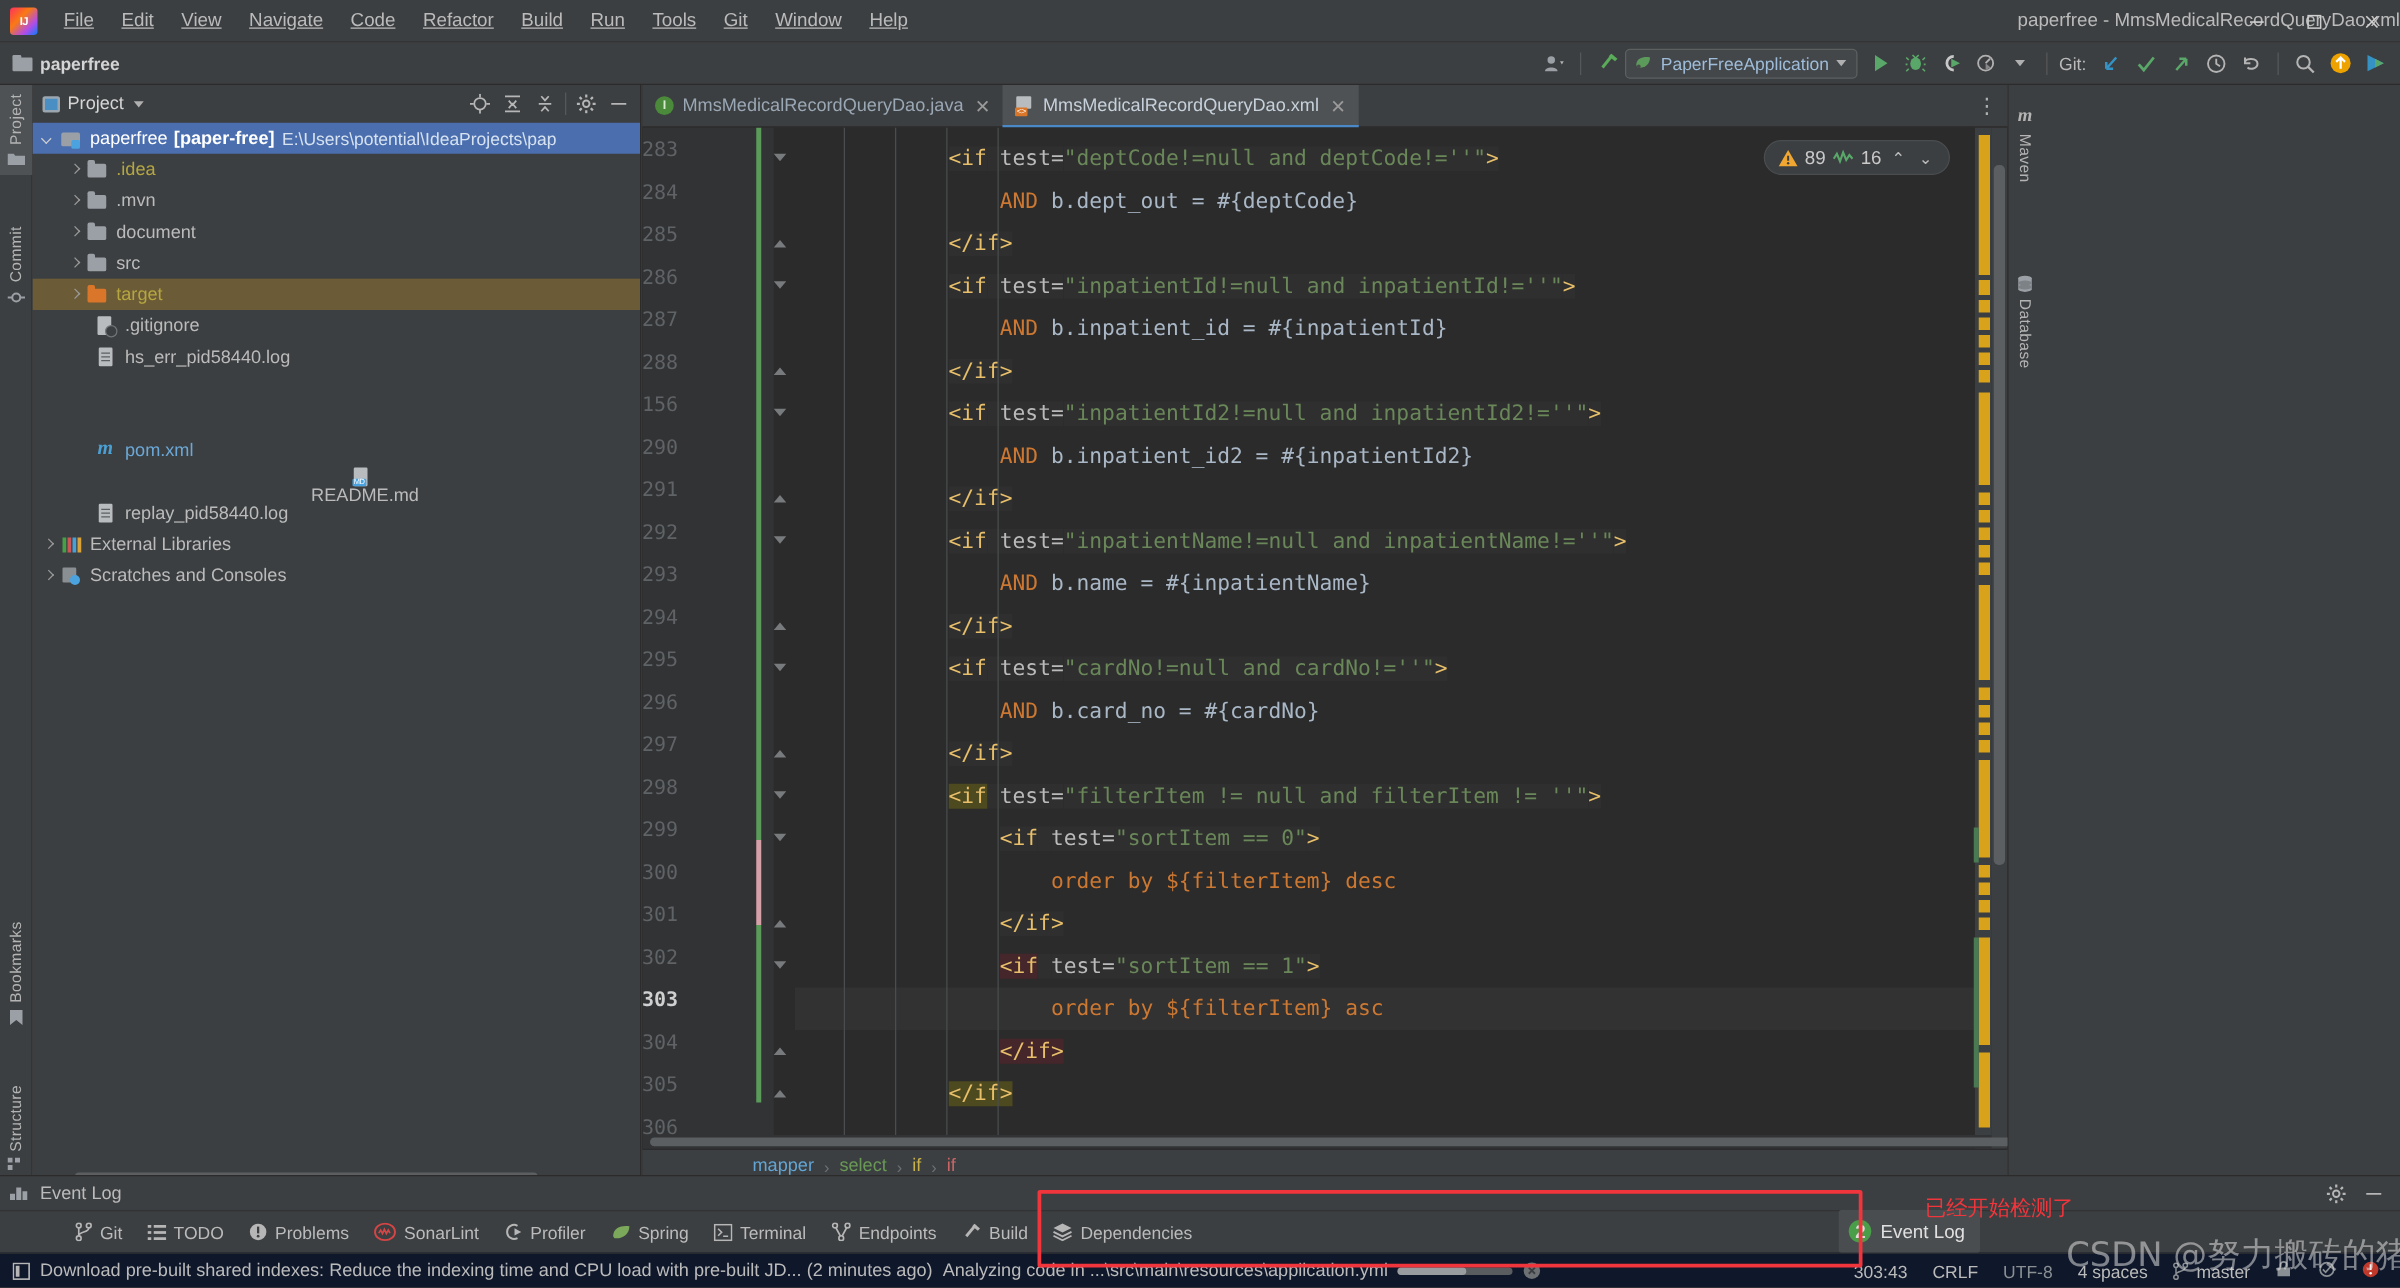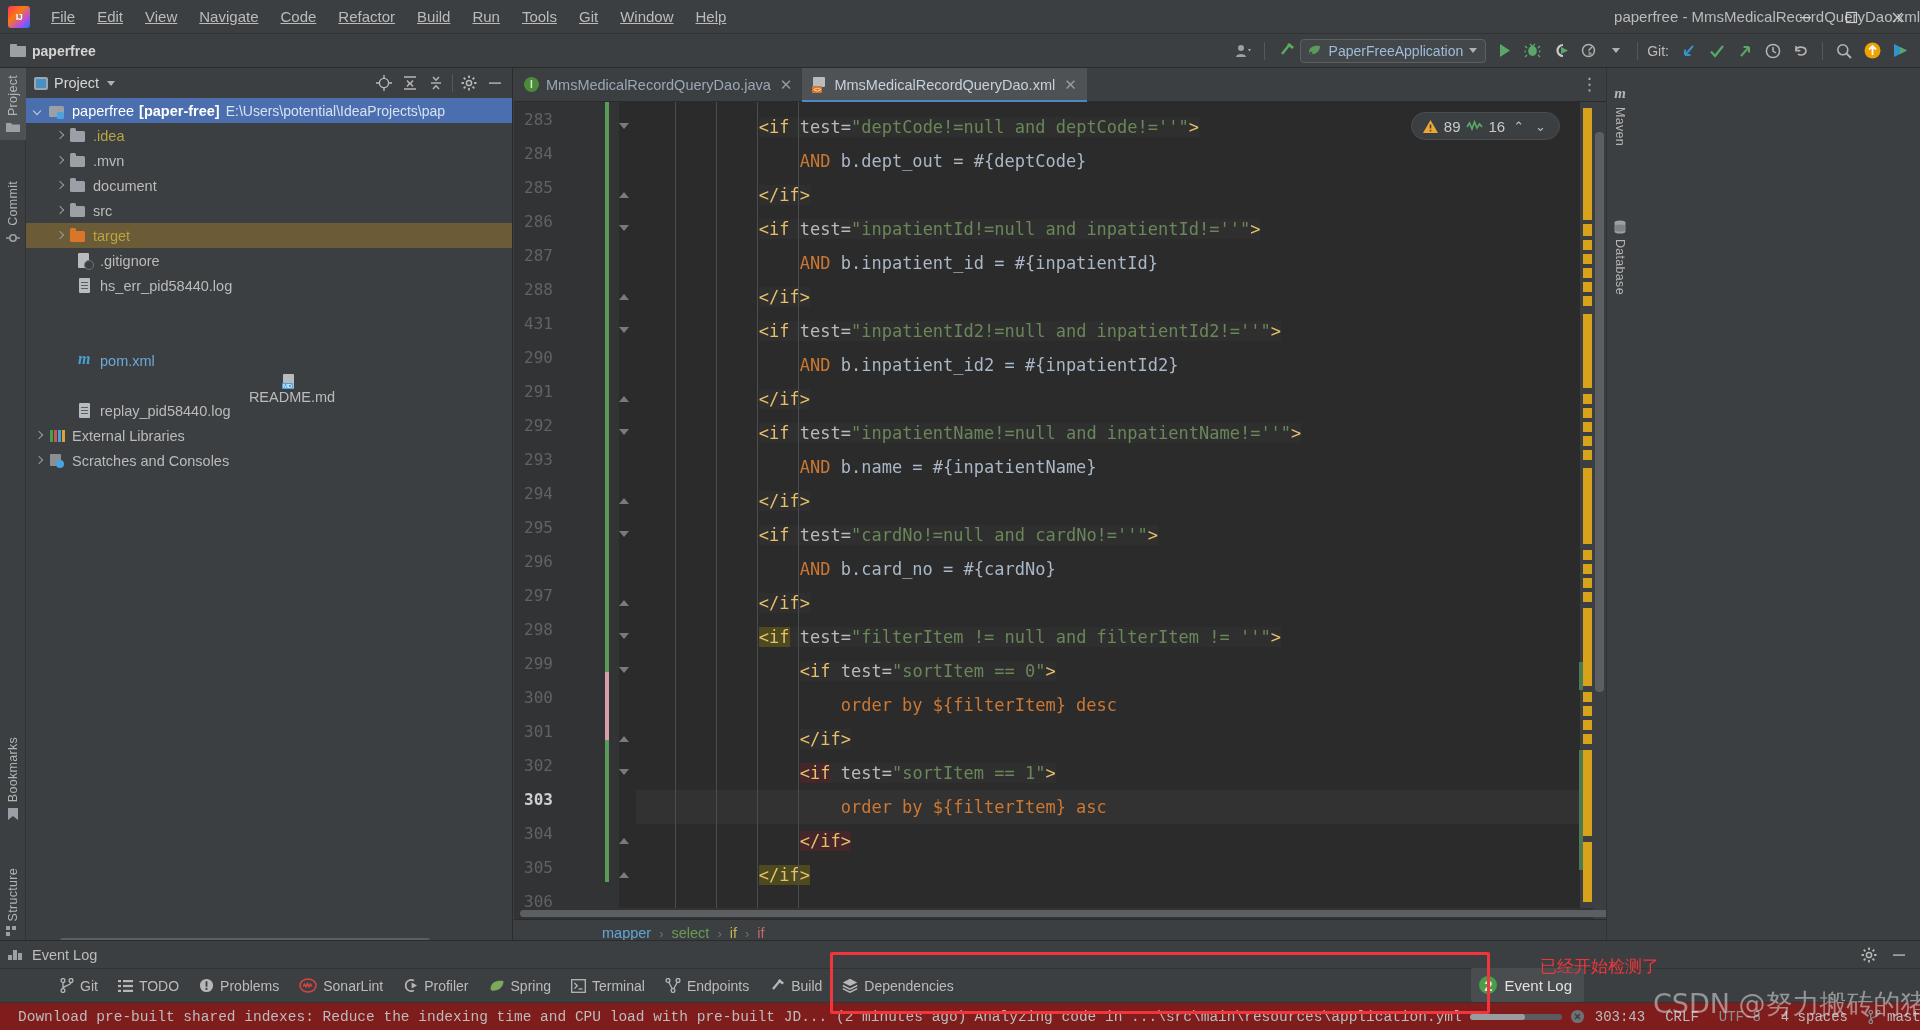--- a/index.html
+++ b/index.html
@@ -204,21 +204,21 @@
   .ic-xml::before { content:""; position:absolute; left:1px;top:0;width:12px;height:10px;background:#b9bcbf;border-radius:1px; }
   .ic-xml::after  { content:"<>"; position:absolute; left:0px;bottom:0px;font-size:7px;background:#d9762a;color:#fff;padding:0 1px;border-radius:1px;letter-spacing:-0.5px; }
   .tabs-more { margin-left:auto; display:flex;align-items:center;padding-right:8px;color:#b0b0b0;font-size:17px; }
 
   .ed-body { flex: 1; position: relative; overflow: hidden; background: #2b2b2b; }
 
   .gutter {
     position: absolute; left: 0; top: 0; bottom: 0; width: 105px; background: #313335;
   }
   .lnum {
-    position: absolute; right: 66px; width: 50px; text-align: right;
+    position: absolute; right: 66px; width: 50px; text-align: center;
     color: #606366; font-size: 16px; font-family: "DejaVu Sans Mono", monospace;
   }
   .lnum.cur { color: #d0d0d0; font-weight: bold; }
 
   .vcs-strip { position:absolute; left:91px; top:0; bottom:0; width:4px; }
   .vcs-seg { position:absolute; left:0; width:4px; }
 
   .fold-col { position:absolute; left:100px; top:0; bottom:0; width:22px; }
   .fold-t { position:absolute; left:4px; width:13px; height:9px; }
   .fold-t::after {
@@ -296,23 +296,22 @@
     background: #3c3f41; display: flex; align-items: center;
     border-top: 1px solid #313335;
   }
   .st-item {
     display: flex; align-items: center; gap: 6px; padding: 0 10px; height: 34px;
     color: #bbbbbb; font-size: 14px; cursor: default; white-space: nowrap;
   }
 
   .statusbar {
     position: absolute; left: 0; bottom: 0; width: 1920px; height: 28px;
-    background: #7f1d1d; display: flex; align-items: center;
+    background: #0f172a; display: flex; align-items: center;
     border-top: 1px solid #313335;
-    font-family: Liberation Mono, monospace;
   }
   .sb-msg { color: #bbbbbb; font-size: 14.5px; margin-left: 8px; white-space:nowrap; }
   .sb-right { margin-left:auto; display:flex;align-items:center; gap:0px; padding-right:6px; }
   .sb-cell { color:#bbbbbb; font-size:14px; padding: 0 10px; white-space:nowrap; }
   .sb-cell.dim { color: #8a8f93; }
 
   .progress-wrap { display:flex; align-items:center; gap:8px; margin-left: 8px; }
   .progress-track { width: 92px; height: 6px; background: #5a5d5f; border-radius:3px; position:relative; }
   .progress-fill { position:absolute;left:0;top:0;height:6px; width:55px; background:#9a9da0; border-radius:3px; }
 
@@ -703,21 +702,21 @@
             <div class="fold-t" style="top: 666px;"></div>
             <div class="fold-b" style="top: 734px;"></div>
             <div class="fold-b" style="top: 768px;"></div>
           </div>
       <div class="lnum" style="top: 8px;">283</div>
           <div class="lnum" style="top: 42px;">284</div>
           <div class="lnum" style="top: 76px;">285</div>
           <div class="lnum" style="top: 110px;">286</div>
           <div class="lnum" style="top: 144px;">287</div>
           <div class="lnum" style="top: 178px;">288</div>
-          <div class="lnum" style="top: 212px;">431</div>
+          <div class="lnum" style="top: 212px;">156</div>
           <div class="lnum" style="top: 246px;">290</div>
           <div class="lnum" style="top: 280px;">291</div>
           <div class="lnum" style="top: 314px;">292</div>
           <div class="lnum" style="top: 348px;">293</div>
           <div class="lnum" style="top: 382px;">294</div>
           <div class="lnum" style="top: 416px;">295</div>
           <div class="lnum" style="top: 450px;">296</div>
           <div class="lnum" style="top: 484px;">297</div>
           <div class="lnum" style="top: 518px;">298</div>
           <div class="lnum" style="top: 552px;">299</div>

